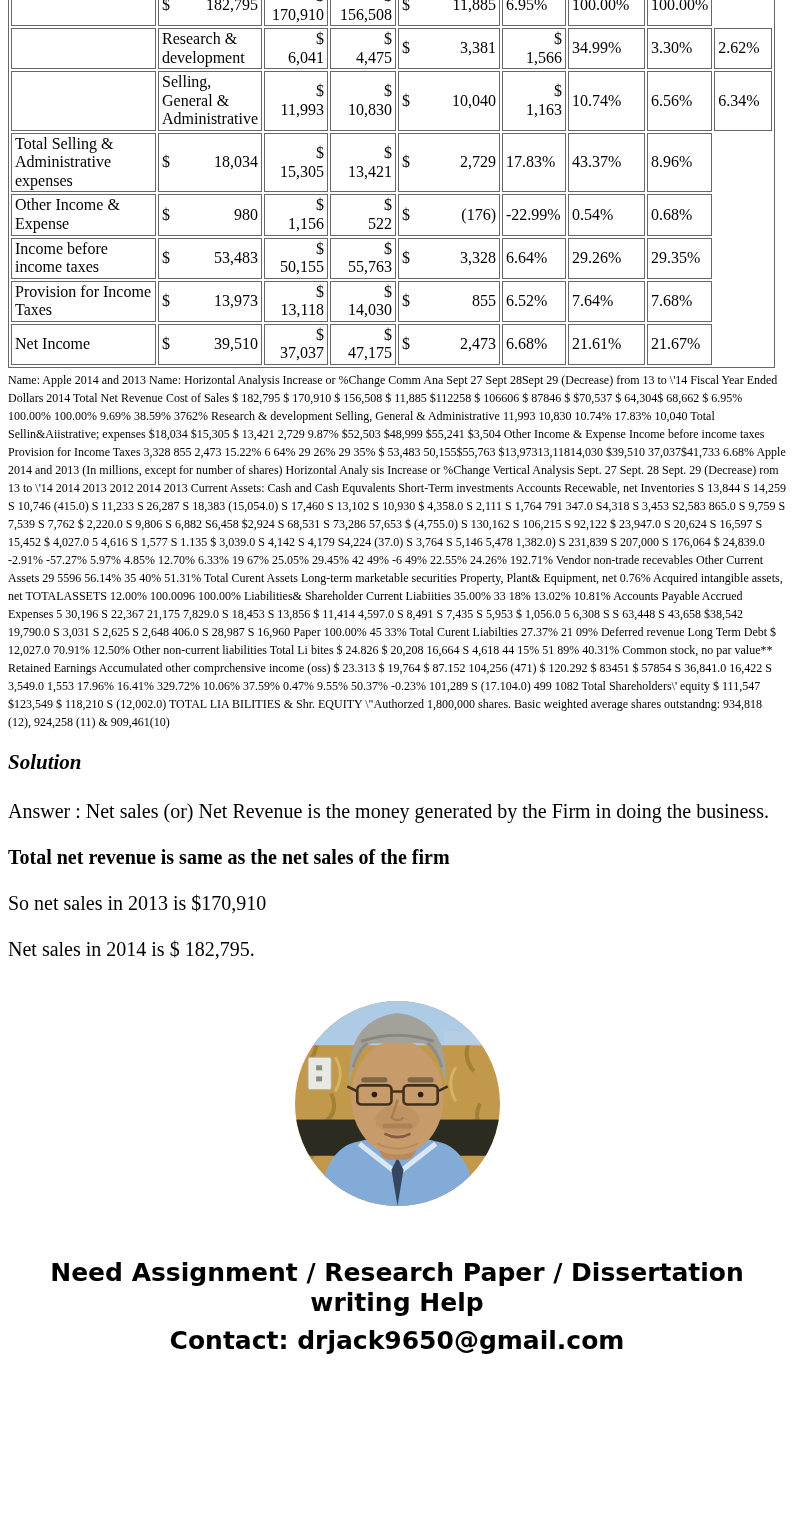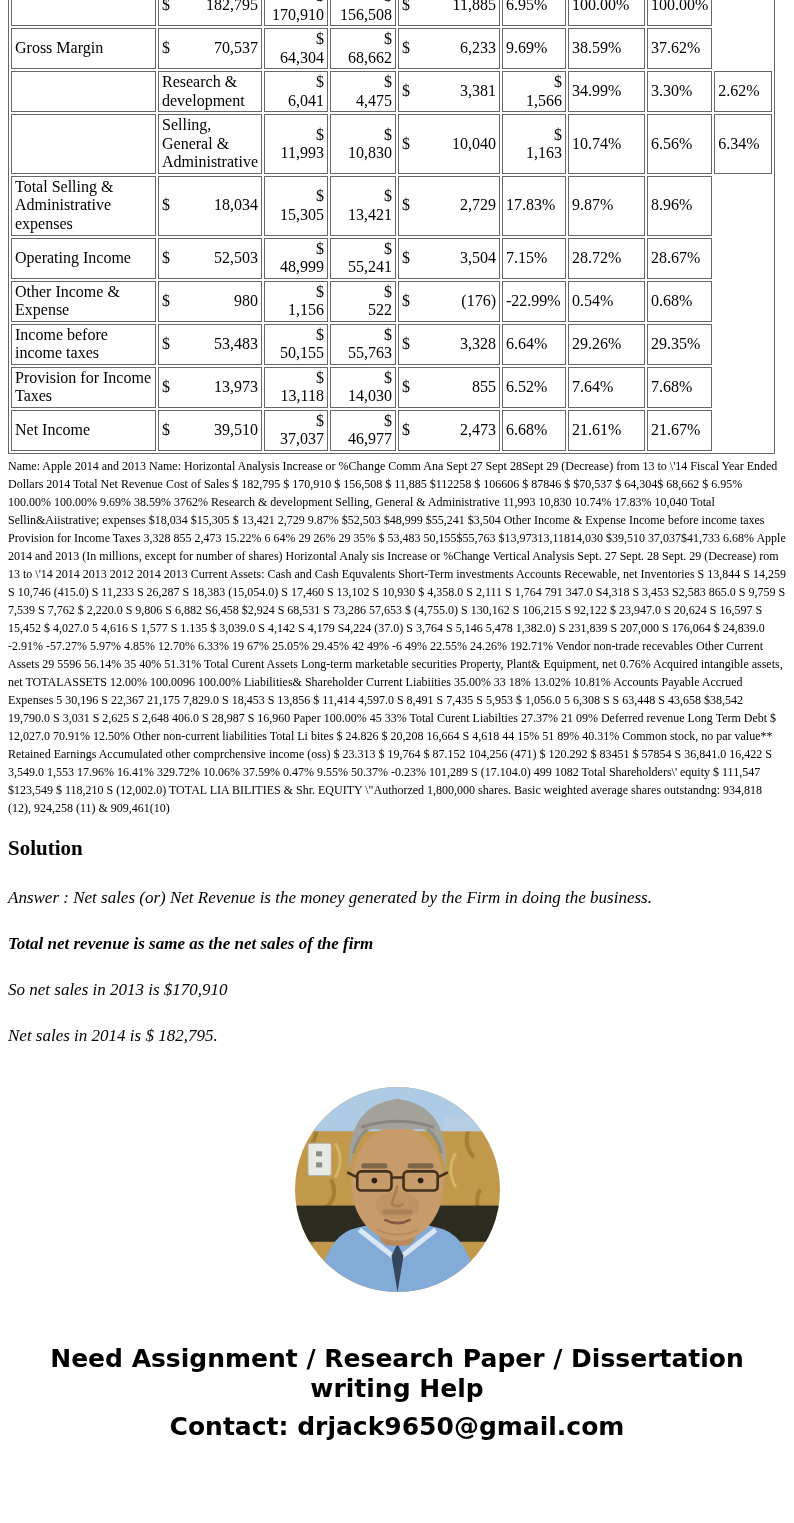--- a/index.html
+++ b/index.html
@@ -13,22 +13,22 @@
   td.k-usd{text-align:right;padding-right:16px;}
   td.k-usd .d{float:left;}
   td.k-usd2 .d,td.k-usd2 .v{display:block;text-align:right;}
   col.c1{width:145px}col.c2{width:100px}col.c3{width:64px}col.c4{width:66px}
   col.c5{width:102px}col.c6{width:64px}col.c7{width:77px}col.c8{width:64px}col.c9{width:58px}
 
   
   p.ocr{font-size:12px;line-height:18px;margin:3px 0 0 0;}
 
   
-  h2.solution{font-size:21px;line-height:1.2;margin:19px 0;font-weight:bold;}
-  p.body{font-size:17px;line-height:19px;margin:27px 0;font-style:italic;}
+  h2.solution{font-size:21px;line-height:1.2;margin:19px 0;font-weight:bold;font-style:italic;}
+  p.body{font-size:20px;line-height:19px;margin:27px 0;}
   p.body.bold{font-weight:bold;}
 
   
   .photo-wrap{text-align:center;margin-top:42px;}
   .photo-wrap svg{display:inline-block;}
 
   
   .footer{margin-top:48px;text-align:center;font-family:"DejaVu Sans","Liberation Sans",sans-serif;
           font-weight:bold;font-size:25px;line-height:30px;color:#000;}
   .footer p{margin:8px auto;}
@@ -61,36 +61,20 @@
           <td class="k-usd2">
             <span class="d">$</span>
             <span class="v">156,508</span>
           </td>
           <td class="k-usd"><span class="d">$</span><span class="v">11,885</span></td>
           <td class="k-pct">6.95%</td>
           <td class="k-pct">100.00%</td>
           <td class="k-pct">100.00%</td>
         </tr>
         <tr>
-          <td class="k-label">Gross Margin</td>
-          <td class="k-usd"><span class="d">$</span><span class="v">70,537</span></td>
-          <td class="k-usd2">
-            <span class="d">$</span>
-            <span class="v">64,304</span>
-          </td>
-          <td class="k-usd2">
-            <span class="d">$</span>
-            <span class="v">68,662</span>
-          </td>
-          <td class="k-usd"><span class="d">$</span><span class="v">6,233</span></td>
-          <td class="k-pct">9.69%</td>
-          <td class="k-pct">38.59%</td>
-          <td class="k-pct">37.62%</td>
-        </tr>
-        <tr>
           <td class="k-label">&nbsp;</td>
           <td class="k-txt">Research &amp; development</td>
           <td class="k-usd2">
             <span class="d">$</span>
             <span class="v">6,041</span>
           </td>
           <td class="k-usd2">
             <span class="d">$</span>
             <span class="v">4,475</span>
           </td>
@@ -129,38 +113,22 @@
           <td class="k-usd2">
             <span class="d">$</span>
             <span class="v">15,305</span>
           </td>
           <td class="k-usd2">
             <span class="d">$</span>
             <span class="v">13,421</span>
           </td>
           <td class="k-usd"><span class="d">$</span><span class="v">2,729</span></td>
           <td class="k-pct">17.83%</td>
-          <td class="k-pct">9.87%</td>
+          <td class="k-pct">43.37%</td>
           <td class="k-pct">8.96%</td>
-        </tr>
-        <tr>
-          <td class="k-label">Operating Income</td>
-          <td class="k-usd"><span class="d">$</span><span class="v">52,503</span></td>
-          <td class="k-usd2">
-            <span class="d">$</span>
-            <span class="v">48,999</span>
-          </td>
-          <td class="k-usd2">
-            <span class="d">$</span>
-            <span class="v">55,241</span>
-          </td>
-          <td class="k-usd"><span class="d">$</span><span class="v">3,504</span></td>
-          <td class="k-pct">7.15%</td>
-          <td class="k-pct">28.72%</td>
-          <td class="k-pct">28.67%</td>
         </tr>
         <tr>
           <td class="k-label">Other Income &amp; Expense</td>
           <td class="k-usd"><span class="d">$</span><span class="v">980</span></td>
           <td class="k-usd2">
             <span class="d">$</span>
             <span class="v">1,156</span>
           </td>
           <td class="k-usd2">
             <span class="d">$</span>
@@ -205,21 +173,21 @@
         </tr>
         <tr>
           <td class="k-label">Net Income</td>
           <td class="k-usd"><span class="d">$</span><span class="v">39,510</span></td>
           <td class="k-usd2">
             <span class="d">$</span>
             <span class="v">37,037</span>
           </td>
           <td class="k-usd2">
             <span class="d">$</span>
-            <span class="v">46,977</span>
+            <span class="v">47,175</span>
           </td>
           <td class="k-usd"><span class="d">$</span><span class="v">2,473</span></td>
           <td class="k-pct">6.68%</td>
           <td class="k-pct">21.61%</td>
           <td class="k-pct">21.67%</td>
         </tr>
       </tbody>
   </table>
 </div>
 

